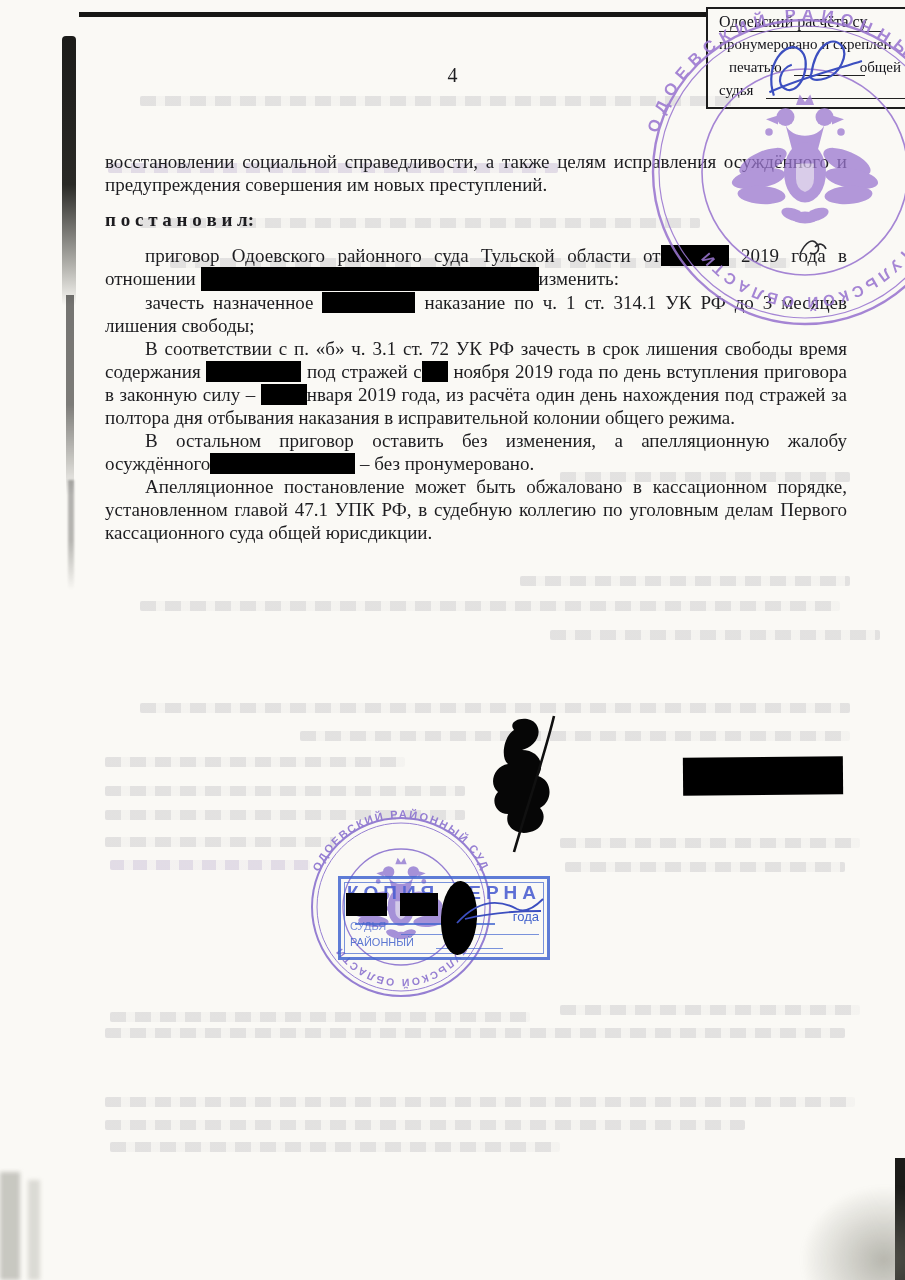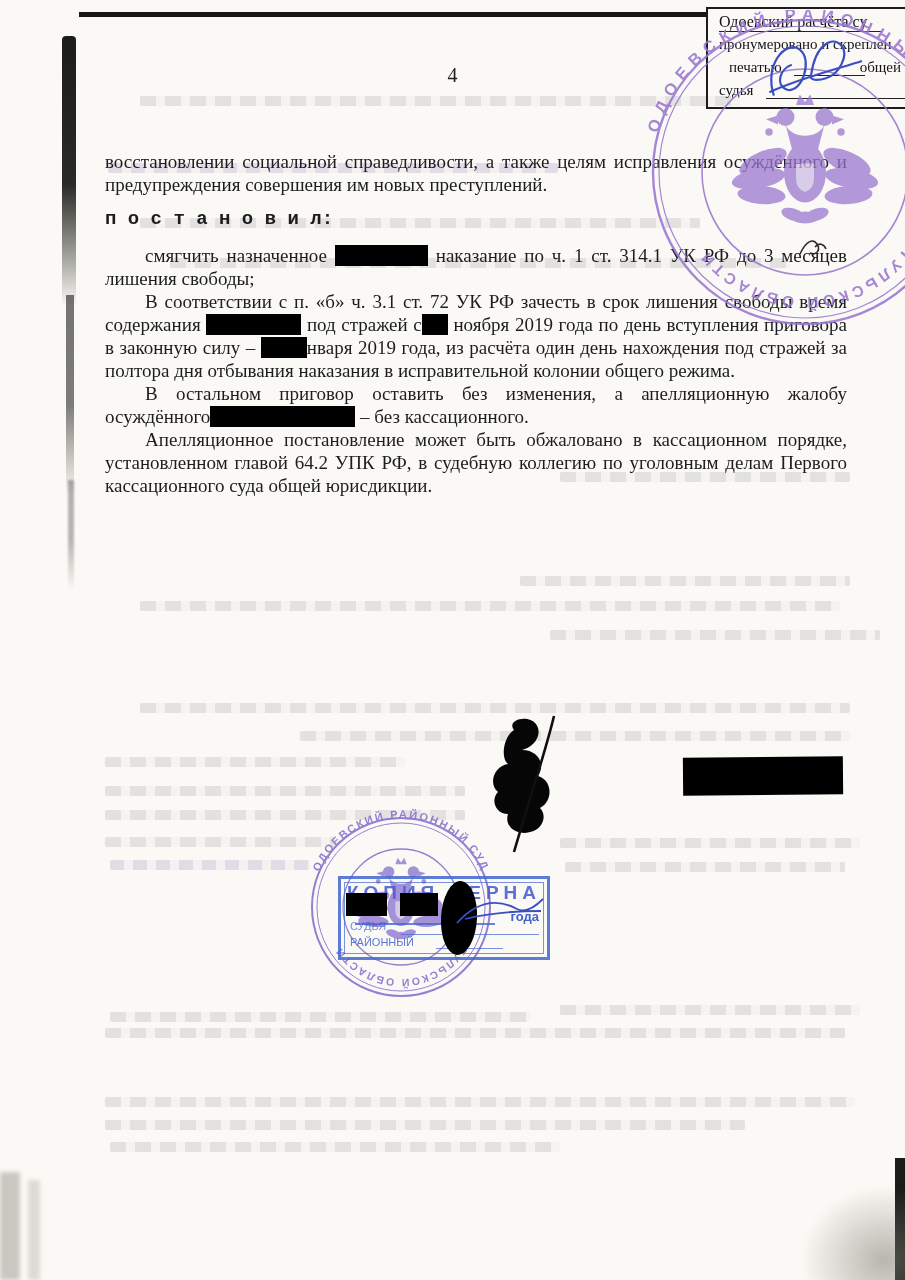--- a/index.html
+++ b/index.html
@@ -37,41 +37,41 @@
   .cb-sheets{position:absolute;right:6px;top:50px;}
   .cb-judge{position:absolute;left:11px;top:73px;}
   .cb-line2{position:absolute;left:58px;right:0;top:89px;border-bottom:1.5px solid #222;}
 
   
   .body-col{position:absolute;left:105px;top:104px;width:742px;
      font-size:19px;line-height:23px;z-index:2;}
   .body-col p{margin:0;text-align:justify;text-indent:40px;}
   .body-col p.p1{text-indent:0;margin-top:46px;}
   .body-col p.gap{margin-top:22px;}
-  .head{margin:12px 0 13px !important;text-align:right;text-indent:0 !important;font-weight:bold;font-family:Liberation Mono, monospace;}
+  .head{margin:12px 0 13px !important;text-align:right;text-indent:0 !important;font-weight:bold;}
   .redact{display:inline-block;background:#000;height:21px;vertical-align:-4px;}
   .r1{width:68px;} .r2{width:338px;height:24px;vertical-align:-6px;} .r3{width:93px;}
   .r4{width:95px;} .r5{width:26px;} .r6{width:46px;} .r7{width:145px;}
 
   
   .sig-label{position:absolute;left:112px;top:766px;font-size:19px;z-index:2;}
   .name-redact{position:absolute;left:683px;top:757px;width:160px;height:38px;background:#000;
      transform:rotate(-.5deg);z-index:6;}
   .sig-blob{position:absolute;left:482px;top:714px;z-index:6;}
 
   
   .seal-top{position:absolute;left:645px;top:10px;z-index:5;opacity:.88;filter:blur(.3px);}
   .seal-bottom{position:absolute;left:301px;top:807px;z-index:3;opacity:.9;filter:blur(.25px);}
 
   .copystamp{position:absolute;left:338px;top:876px;width:206px;height:78px;z-index:4;
      border:3px solid rgba(66,102,208,.85);color:#4161cc;font-family:"Liberation Sans",sans-serif;}
   .cs-inner{position:absolute;left:3px;top:3px;right:3px;bottom:3px;border:1.5px solid rgba(66,102,208,.7);}
   .cs-title{position:absolute;left:0;top:3px;width:100%;text-align:center;
      font-size:19px;font-weight:bold;letter-spacing:5px;color:rgba(77,95,210,.9);}
-  .cs-year{position:absolute;right:8px;top:30px;font-size:13px;font-weight:bold;}
+  .cs-year{position:absolute;right:8px;top:30px;font-size:13px;}
   .cs-yearline{position:absolute;left:14px;right:52px;top:44px;border-bottom:2px solid rgba(66,102,208,.8);}
   .cs-judge{position:absolute;left:9px;top:41px;font-size:11px;opacity:.7;}
   .cs-judgeline{position:absolute;left:60px;right:8px;top:55px;border-bottom:1.5px solid rgba(66,102,208,.7);}
   .cs-sec{position:absolute;left:9px;top:57px;font-size:11px;opacity:.85;}
   .cs-secline{position:absolute;left:95px;right:44px;top:69px;border-bottom:1.5px solid rgba(66,102,208,.7);}
 
   
   .bar-a1{position:absolute;left:346px;top:893px;width:41px;height:23px;background:#000;z-index:6;}
   .bar-a2{position:absolute;left:400px;top:893px;width:38px;height:23px;background:#000;z-index:6;}
   .oval{position:absolute;left:441px;top:881px;width:36px;height:74px;background:#000;
@@ -179,24 +179,25 @@
     </g>
   </svg>
 
   <svg class="ink" style="left:798px;top:236px" width="30" height="24" viewBox="0 0 30 24">
     <path d="M2,18 C8,5 15,2 19,8 C23,14 18,20 12,17 M17,11 C21,6 26,8 28,13" stroke="#2a2a2e" stroke-width="1.6" fill="none"></path>
   </svg>
 
   <div class="body-col">
     <p class="p1"><span>восстановлении социальной справедливости, а также целям исправления осуждённого и предупреждения совершения им новых преступлений.</span></p>
     <p class="head"><span>п о с т а н о в и л:</span></p>
-    <p><span>смягчить назначенное</span> <span class="redact r3"></span> <span>наказание по ч. 1 ст. 314.1 УК РФ до 3 месяцев лишения свободы;</span></p>
+    <p><span>приговор Одоевского районного суда Тульской области от</span><span class="redact r1"></span> <span>2019 года в отношении</span> <span class="redact r2"></span><span>изменить:</span></p>
+    <p><span>зачесть назначенное</span> <span class="redact r3"></span> <span>наказание по ч. 1 ст. 314.1 УК РФ до 3 месяцев лишения свободы;</span></p>
     <p><span>В соответствии с п. «б» ч. 3.1 ст. 72 УК РФ зачесть в срок лишения свободы время содержания</span> <span class="redact r4"></span> <span>под стражей с</span><span class="redact r5"></span> <span>ноября 2019 года по день вступления приговора в законную силу –</span> <span class="redact r6"></span><span>нваря 2019 года, из расчёта один день нахождения под стражей за полтора дня отбывания наказания в исправительной колонии общего режима.</span></p>
-    <p><span>В остальном приговор оставить без изменения, а апелляционную жалобу осуждённого</span><span class="redact r7"></span> <span>– без кассационного.</span></p>
-    <p><span>Апелляционное постановление может быть обжаловано в кассационном порядке, установленном главой 64.2 УПК РФ, в судебную коллегию по уголовным делам Первого кассационного суда общей юрисдикции.</span></p>
+    <p><span>В остальном приговор оставить без изменения, а апелляционную жалобу осуждённого</span><span class="redact r7"></span> <span>– без пронумеровано.</span></p>
+    <p><span>Апелляционное постановление может быть обжаловано в кассационном порядке, установленном главой 47.1 УПК РФ, в судебную коллегию по уголовным делам Первого кассационного суда общей юрисдикции.</span></p>
   </div>
 
   <div class="name-redact"></div>
   <svg class="sig-blob" width="90" height="140" viewBox="0 0 90 140">
     <path d="M32,16 C24,6 46,0 54,10 C62,22 50,34 40,36 C56,36 64,50 56,62 C70,66 72,86 58,94 C66,102 60,116 48,118 C34,122 22,112 26,100 C14,100 8,86 16,78 C6,70 12,52 26,50 C18,44 22,22 32,16 Z" fill="#060606"></path>
     <path d="M72,2 C64,36 46,90 32,138" stroke="#101010" stroke-width="2.6" fill="none"></path>
   </svg>
 
   <svg class="seal-bottom" width="200" height="200" viewBox="0 0 200 200">
     <defs>

